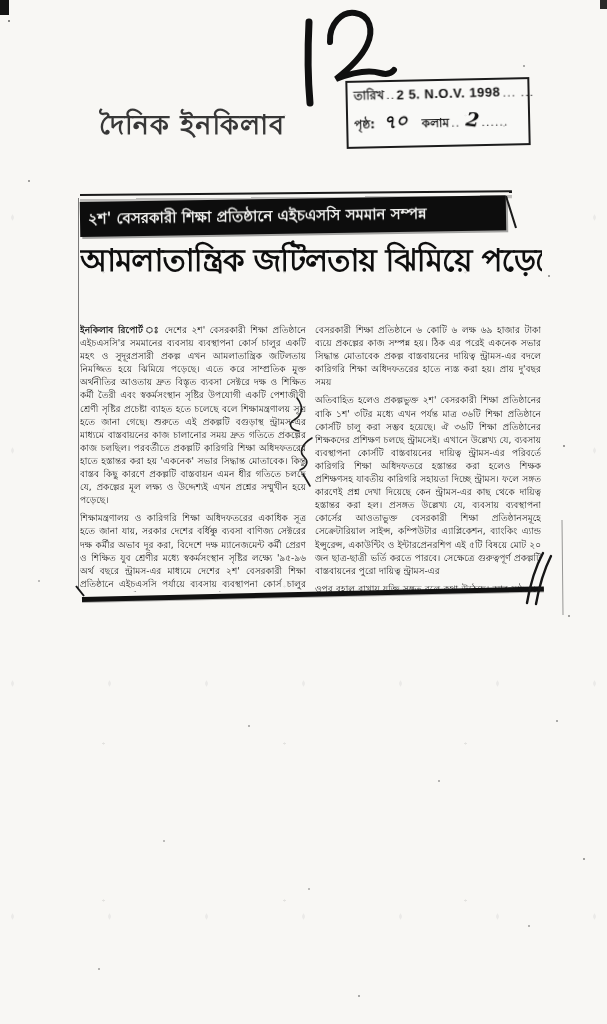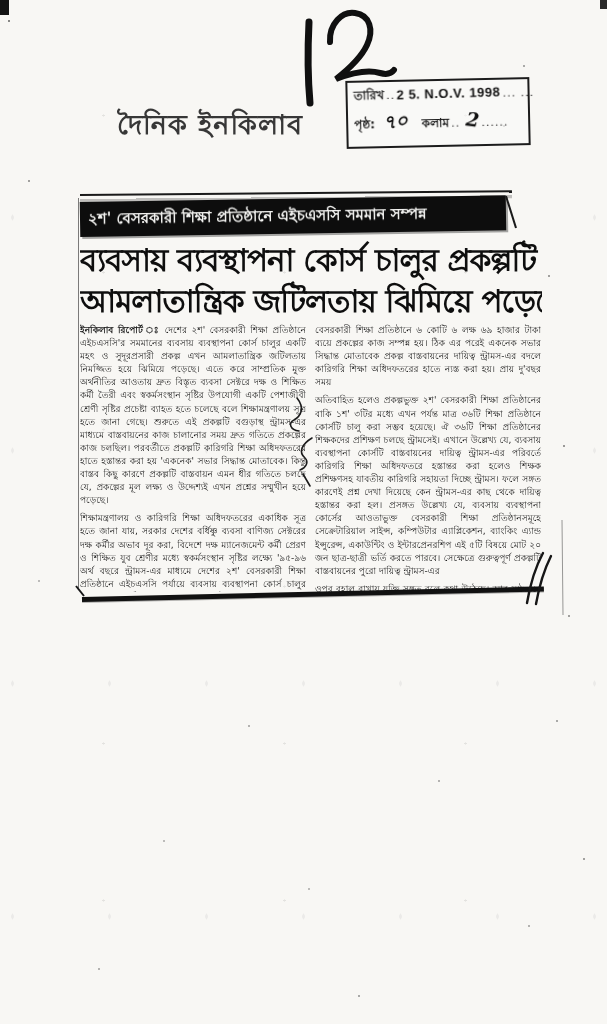--- a/index.html
+++ b/index.html
@@ -39,21 +39,21 @@
     font-family:"Liberation Sans",sans-serif;transform:rotate(-.5deg);}
   .stamp-row2{margin-top:9px;}
   .hand-value{font-family:"DejaVu Serif","Liberation Serif",serif;font-style:italic;
     font-size:19px;font-weight:bold;color:#101010;line-height:12px;}
   .stamp-page-value{margin:0 14px 0 8px;transform:rotate(-6deg);}
   .stamp-col-value{margin-left:4px;transform:rotate(8deg);}
   
   .masthead{
     position:absolute;left:99px;top:104px;width:195px;
     font-size:27px;font-weight:bold;letter-spacing:1px;color:#1d1d1d;
-    filter:blur(.7px);opacity:.88;white-space:nowrap;overflow:hidden;margin-left:18px;
+    filter:blur(.7px);opacity:.88;white-space:nowrap;overflow:hidden;
   }
   
   .clipping{position:absolute;left:78px;top:188px;width:468px;height:420px;}
   .clip-top-rule{position:absolute;left:2px;top:6px;width:432px;height:3px;
     border-top:2px solid #1a1a1a;box-shadow:0 3px 0 rgba(20,20,20,.25);
     transform:rotate(-.5deg);transform-origin:left center;}
   .clip-left-rule{position:absolute;left:0;top:10px;width:1px;height:390px;background:rgba(20,20,20,.55);}
   .kicker-bar{
     position:absolute;left:2px;top:14px;width:426px;height:35px;
     background:#0d0d0d;color:#f4f4f2;transform:rotate(-.9deg);transform-origin:left center;
@@ -107,21 +107,20 @@
 
   <div class="masthead">দৈনিক ইনকিলাব</div>
 
   <div class="clipping">
     <div class="clip-top-rule"></div>
     <div class="clip-left-rule"></div>
 
     <div class="kicker-bar">২শ' বেসরকারী শিক্ষা প্রতিষ্ঠানে এইচএসসি সমমান সম্পন্ন</div>
 
     <div class="headline">
-      <div class="headline-line">ব্যবসায় ব্যবস্থাপনা কোর্স চালুর প্রকল্পটি</div>
       <div class="headline-line">আমলাতান্ত্রিক জটিলতায় ঝিমিয়ে পড়েছে</div>
     </div>
 
     <div class="columns">
       <div class="col">
         <p><span class="byline">ইনকিলাব রিপোর্ট ঃ</span> <span>দেশের ২শ' বেসরকারী শিক্ষা প্রতিষ্ঠানে এইচএসসি'র সমমানের ব্যবসায় ব্যবস্থাপনা কোর্স চালুর একটি মহৎ ও সুদূরপ্রসারী প্রকল্প এখন আমলাতান্ত্রিক জটিলতায় নিমজ্জিত হয়ে ঝিমিয়ে পড়েছে। এতে করে সাম্প্রতিক মুক্ত অর্থনীতির আওতায় দ্রুত বিস্তৃত ব্যবসা সেক্টরে দক্ষ ও শিক্ষিত কর্মী তৈরী এবং স্বকর্মসংস্থান সৃষ্টির উপযোগী একটি পেশাজীবী শ্রেণী সৃষ্টির প্রচেষ্টা ব্যাহত হতে চলেছে বলে শিক্ষামন্ত্রণালয় সূত্র হতে জানা গেছে। শুরুতে এই প্রকল্পটি বগুড়াস্থ ন্ট্রামস-এর মাধ্যমে বাস্তবায়নের কাজ চালানোর সময় দ্রুত গতিতে প্রকল্পের কাজ চলছিল। পরবর্তীতে প্রকল্পটি কারিগরি শিক্ষা অধিদফতরের হাতে হস্তান্তর করা হয় 'একনেক' সভার সিদ্ধান্ত মোতাবেক। কিন্তু বাস্তব কিছু কারণে প্রকল্পটি বাস্তবায়ন এমন ধীর গতিতে চলছে যে, প্রকল্পের মূল লক্ষ্য ও উদ্দেশ্যই এখন প্রশ্নের সম্মুখীন হয়ে পড়েছে।</span></p>
         <p>শিক্ষামন্ত্রণালয় ও কারিগরি শিক্ষা অধিদফতরের একাধিক সূত্র হতে জানা যায়, সরকার দেশের বর্ধিষ্ণু ব্যবসা বাণিজ্য সেক্টরের দক্ষ কর্মীর অভাব দূর করা, বিদেশে দক্ষ ম্যানেজমেন্ট কর্মী প্রেরণ ও শিক্ষিত যুব শ্রেণীর মধ্যে স্বকর্মসংস্থান সৃষ্টির লক্ষ্যে '৯৫-৯৬ অর্থ বছরে ন্ট্রামস-এর মাধ্যমে দেশের ২শ' বেসরকারী শিক্ষা প্রতিষ্ঠানে এইচএসসি পর্যায়ে ব্যবসায় ব্যবস্থাপনা কোর্স চালুর লক্ষ্যে ১৩ কোটি ২১ লক্ষ ২২ হাজার টাকার প্রকল্প হাতে নেয়া হয়। ঐ বছরের এডিপি'তে প্রথম পর্যায়ের ২ বছরে ব্যয় বরাদ্দ রাখা হয় ৮ কোটি টাকা। '৯৫-৯৬ সালে ন্ট্রামস-এর দক্ষ ব্যবস্থাপনায় ৯৭টি</p>
       </div>
       <div class="col">
         <p>বেসরকারী শিক্ষা প্রতিষ্ঠানে ৬ কোটি ৬ লক্ষ ৬৯ হাজার টাকা ব্যয়ে প্রকল্পের কাজ সম্পন্ন হয়। ঠিক এর পরেই একনেক সভার সিদ্ধান্ত মোতাবেক প্রকল্প বাস্তবায়নের দায়িত্ব ন্ট্রামস-এর বদলে কারিগরি শিক্ষা অধিদফতরের হাতে ন্যস্ত করা হয়। প্রায় দু'বছর সময়</p>

